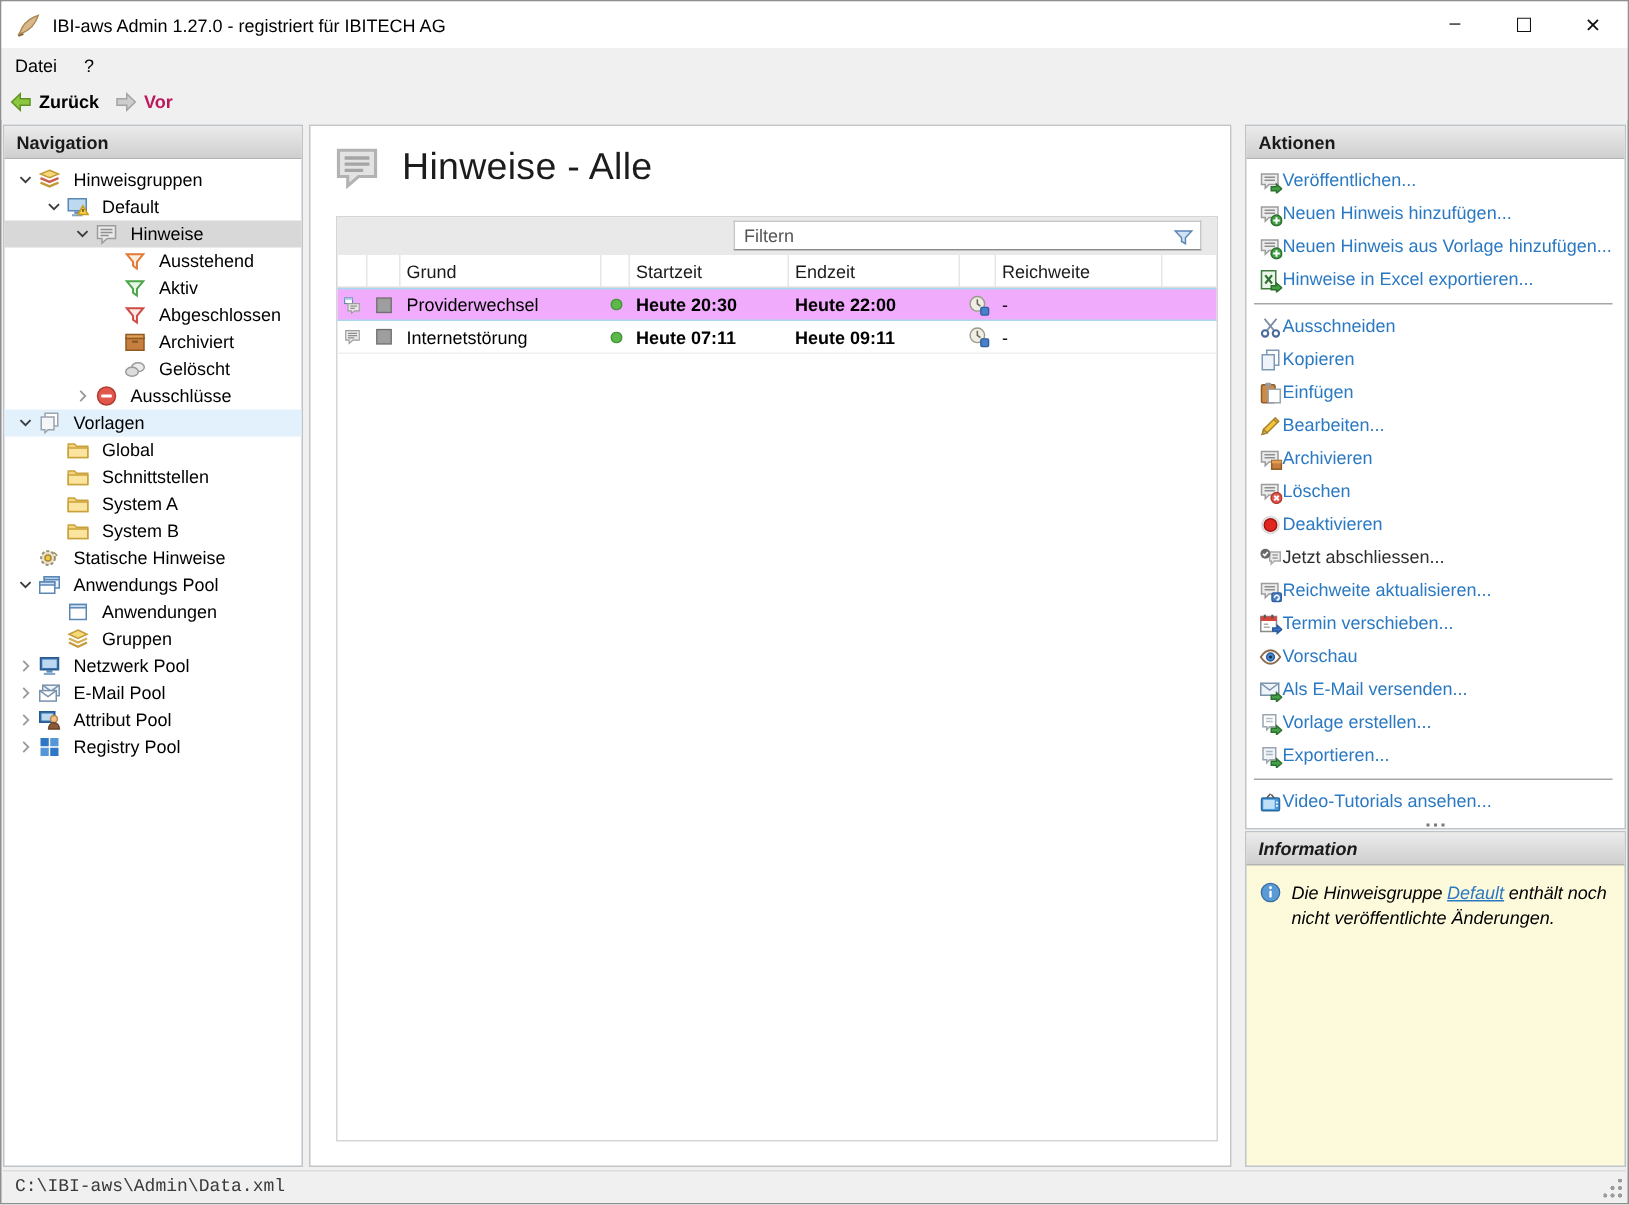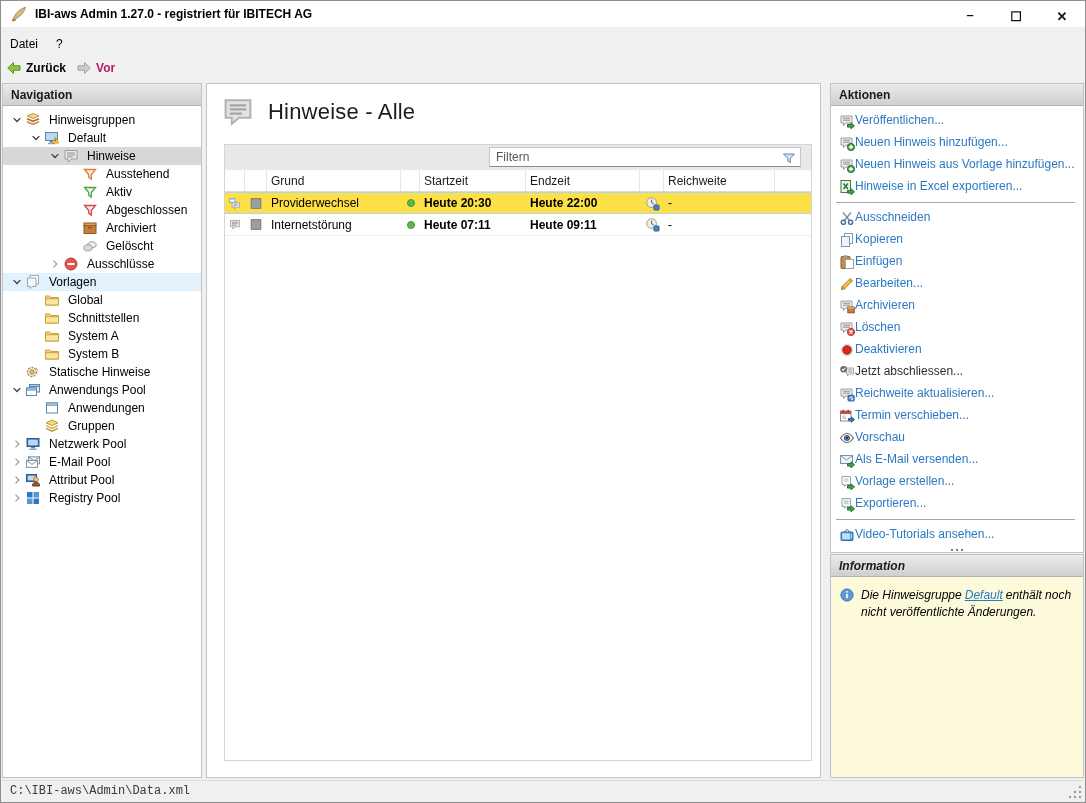--- a/index.html
+++ b/index.html
@@ -8,21 +8,21 @@
     font-family: "Liberation Sans", sans-serif;
     font-size: 12px;
     color: #000;
     background: #f0f0f0;
     position: relative;
     overflow: hidden;
   }
   .window { position:absolute; inset:0; border:1px solid #8f8f8f; }
 
   
-  .titlebar { position:absolute; left:0; top:0; right:0; height:26px; background:#fff; display:flex; align-items:center;font-weight:bold; }
+  .titlebar { position:absolute; left:0; top:0; right:0; height:31px; background:#fff; display:flex; align-items:center; }
   .titlebar .app-icon { width:18px; height:18px; margin:0 7px 0 9px; }
   .titlebar .title-text { font-size:12px; color:#000; }
   .win-controls { position:absolute; right:0; top:0; height:31px; display:flex; }
   .win-btn { width:46px; height:31px; display:flex; align-items:center; justify-content:center; font-size:13px; color:#111; cursor:default; }
   .win-btn.min span { position:relative; top:-2px; }
 
   
   .menubar { position:absolute; left:0; top:31px; right:0; height:23px; background:#f0f0f0; display:flex; align-items:center; }
   .menu-item { padding:3px 9px; }
   .toolbar { position:absolute; left:0; top:54px; right:0; height:25px; background:#f0f0f0; display:flex; align-items:center; }
@@ -50,42 +50,42 @@
   .expander svg { width:12px; height:12px; }
   .tree-icon { width:16px; height:16px; flex:0 0 16px; margin:0 5px 0 1px; }
   .tree-icon svg { width:16px; height:16px; display:block; }
   .tree-label { padding:1px 3px; }
   .tree-row.selected { background:#d8d8d8; }
   .tree-row.hl-blue { background:#e2f1fb; }
 
   
   .main-title { position:absolute; left:13px; top:11px; display:flex; align-items:center; gap:12px; }
   .main-title svg { width:36px; height:33px; }
-  .main-title .t { font-size:22px; color:#1c1c1c; letter-spacing:.2px; }
+  .main-title .t { font-size:25px; color:#1c1c1c; letter-spacing:.2px; }
   .table-wrap { position:absolute; left:17px; top:60px; width:588px; bottom:16px; border:1px solid #d5d5d5; background:#fff; }
   .filter-strip { height:25px; background:#e9e9e9; position:relative; }
   .filter-box { position:absolute; right:10px; top:2px; width:312px; height:20px; background:#fff; border:1px solid #c6c6c6; border-bottom:1px solid #8a8a8a; }
   .filter-box input { position:absolute; left:6px; top:0; right:24px; height:18px; border:none; outline:none; font:12px "Liberation Sans",sans-serif; background:transparent; }
   .filter-box input::placeholder { color:#555; opacity:1; }
   .filter-funnel { position:absolute; right:3px; top:2px; width:16px; height:16px; }
   .trow { display:flex; align-items:center; height:22px; }
   .thead { border-bottom:1px solid #dcdcdc; color:#1a1a1a; }
   .thead .cell { border-right:1px solid #e6e6e6; height:100%; display:flex; align-items:center; padding:0 4px; }
   .cell { display:flex; align-items:center; padding:0 4px; overflow:hidden; }
   .c-a { width:20px; flex:0 0 20px; justify-content:center; }
   .c-b { width:22px; flex:0 0 22px; justify-content:center; }
   .c-grund { width:134px; flex:0 0 134px; }
   .c-st { width:19px; flex:0 0 19px; justify-content:center; }
   .c-start { width:106px; flex:0 0 106px; }
   .c-end { width:114px; flex:0 0 114px; }
   .c-gl { width:24px; flex:0 0 24px; justify-content:center; }
   .c-reich { width:111px; flex:0 0 111px; }
   .c-fill { flex:1; }
   .trow .i16, .trow svg { width:15px; height:15px; display:block; }
-  .row-sel { background:#fde047; border-top:1px solid #a9d7ef; border-bottom:1px solid #a9d7ef;text-align:right; }
+  .row-sel { background:#f0abfc; border-top:1px solid #a9d7ef; border-bottom:1px solid #a9d7ef;text-align:right; }
   .row-norm { border-bottom:1px solid #efefef; }
   .dot { width:8px; height:8px; border-radius:50%; background:#5cb949; border:1px solid #47953a; }
   .time { font-weight:bold; }
 
   
   .actions-body { position:absolute; left:0; right:0; top:22px; bottom:0; overflow:hidden; padding-top:4px; }
   .action { display:flex; align-items:flex-start; padding:3px 6px 3px 8px; color:#2b79c2; line-height:15px; }
   .action .a-icon { flex:0 0 16px; width:16px; height:16px; }
   .action .a-icon svg { width:16px; height:16px; display:block; }
   .action.disabled { color:#2e2e2e; }

